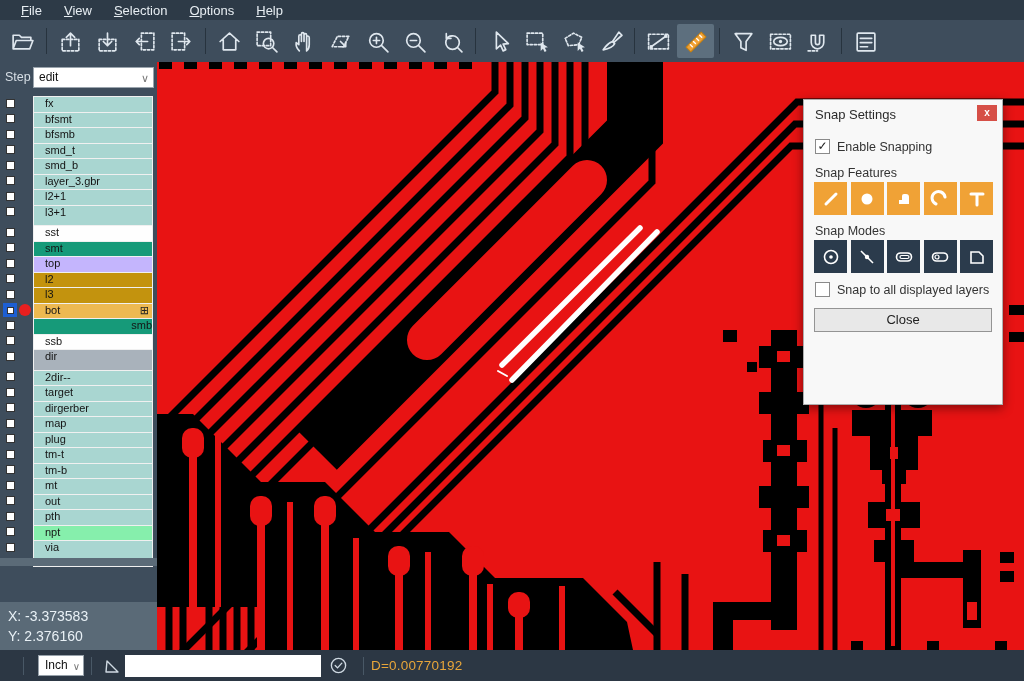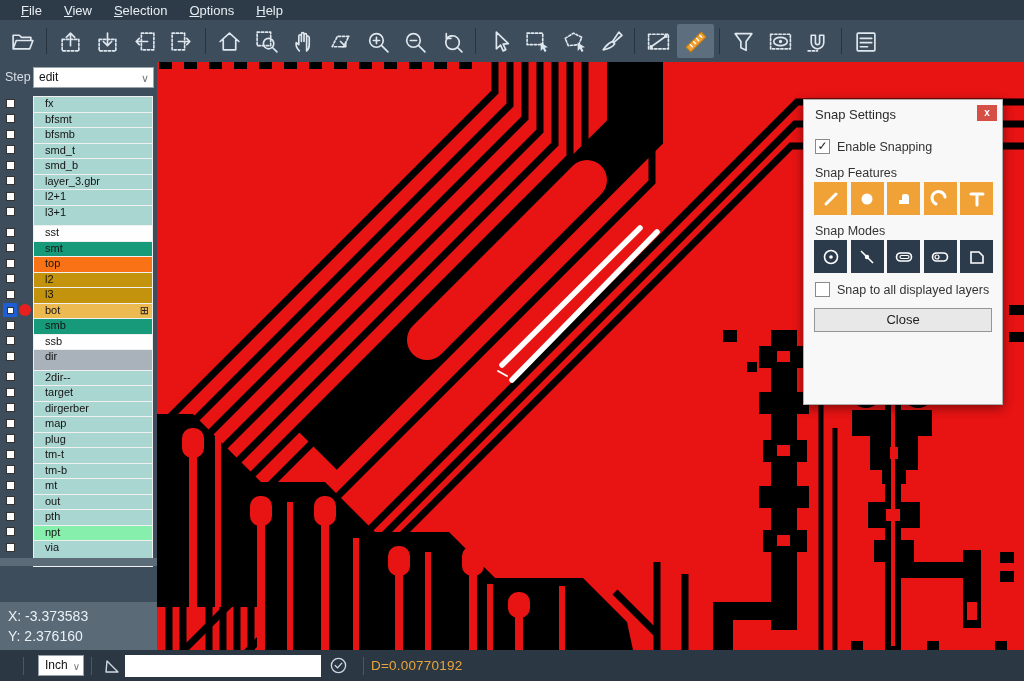--- a/index.html
+++ b/index.html
@@ -280,40 +280,40 @@
           <div class="lrow">
             <span class="cb"></span>
             <span class="lname" style="background: rgb(254, 254, 254);">sst</span>
           </div>
           <div class="lrow">
             <span class="cb"></span>
             <span class="lname" style="background: rgb(22, 154, 121);">smt</span>
           </div>
           <div class="lrow">
             <span class="cb"></span>
-            <span class="lname" style="background: #f97316;">top</span>
+            <span class="lname" style="background: #c4b5fd;">top</span>
           </div>
           <div class="lrow">
             <span class="cb"></span>
             <span class="lname" style="background: rgb(195, 147, 14);">l2</span>
           </div>
           <div class="lrow">
             <span class="cb"></span>
             <span class="lname" style="background: rgb(195, 147, 14);">l3</span>
           </div>
           <div class="lrow">
             <span class="cb sel">
               <span class="cbi"></span>
             </span>
             <span class="dot"></span>
             <span class="lname" style="background: rgb(237, 185, 81);">bot<span class="lgrid">⊞</span></span>
           </div>
           <div class="lrow">
             <span class="cb"></span>
-            <span class="lname" style="background: rgb(22, 154, 121);">smb</span>
+            <span class="lname" style="background: rgb(22, 154, 121); text-align: right;">smb</span>
           </div>
           <div class="lrow">
             <span class="cb"></span>
             <span class="lname" style="background: rgb(254, 254, 254);">ssb</span>
           </div>
           <div class="lrow">
             <span class="cb"></span>
             <span class="lname" style="background: rgb(169, 178, 187);">dir</span>
           </div>
         </div>

